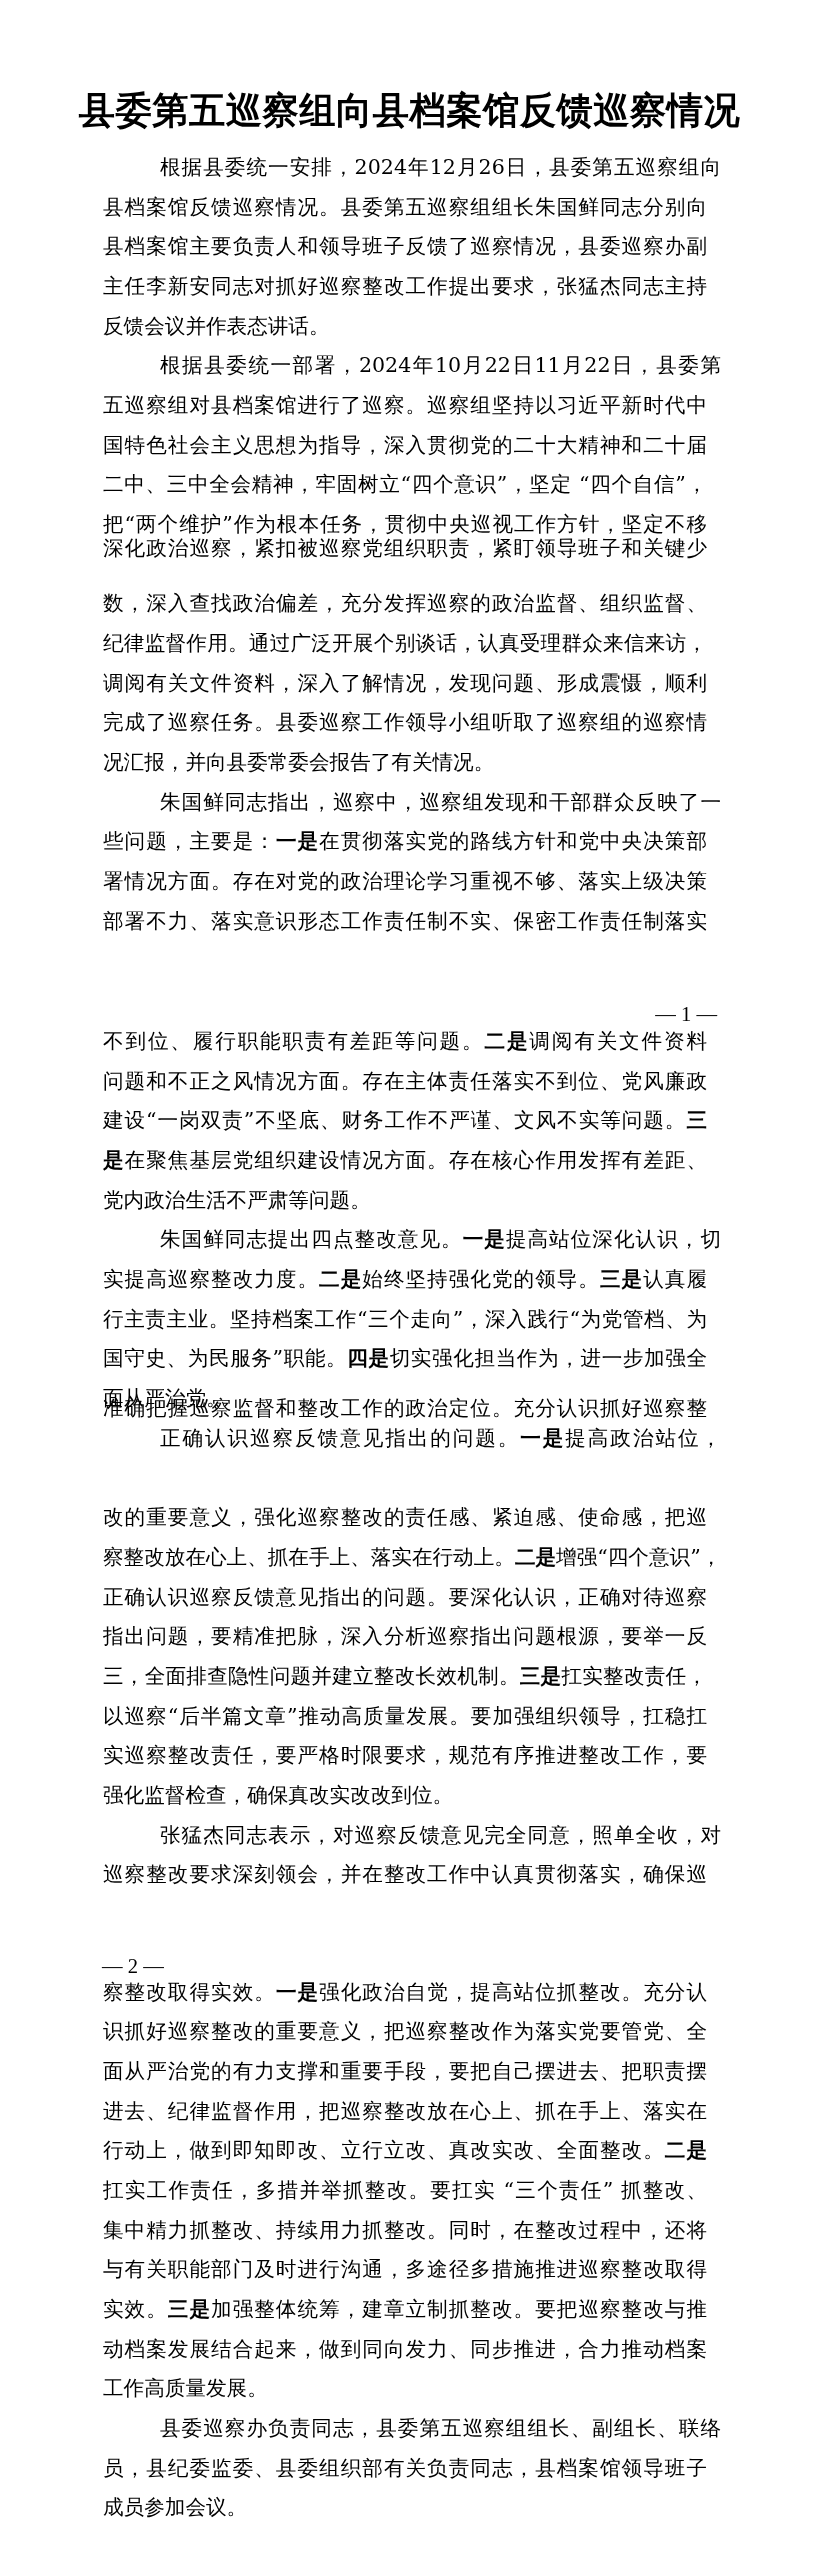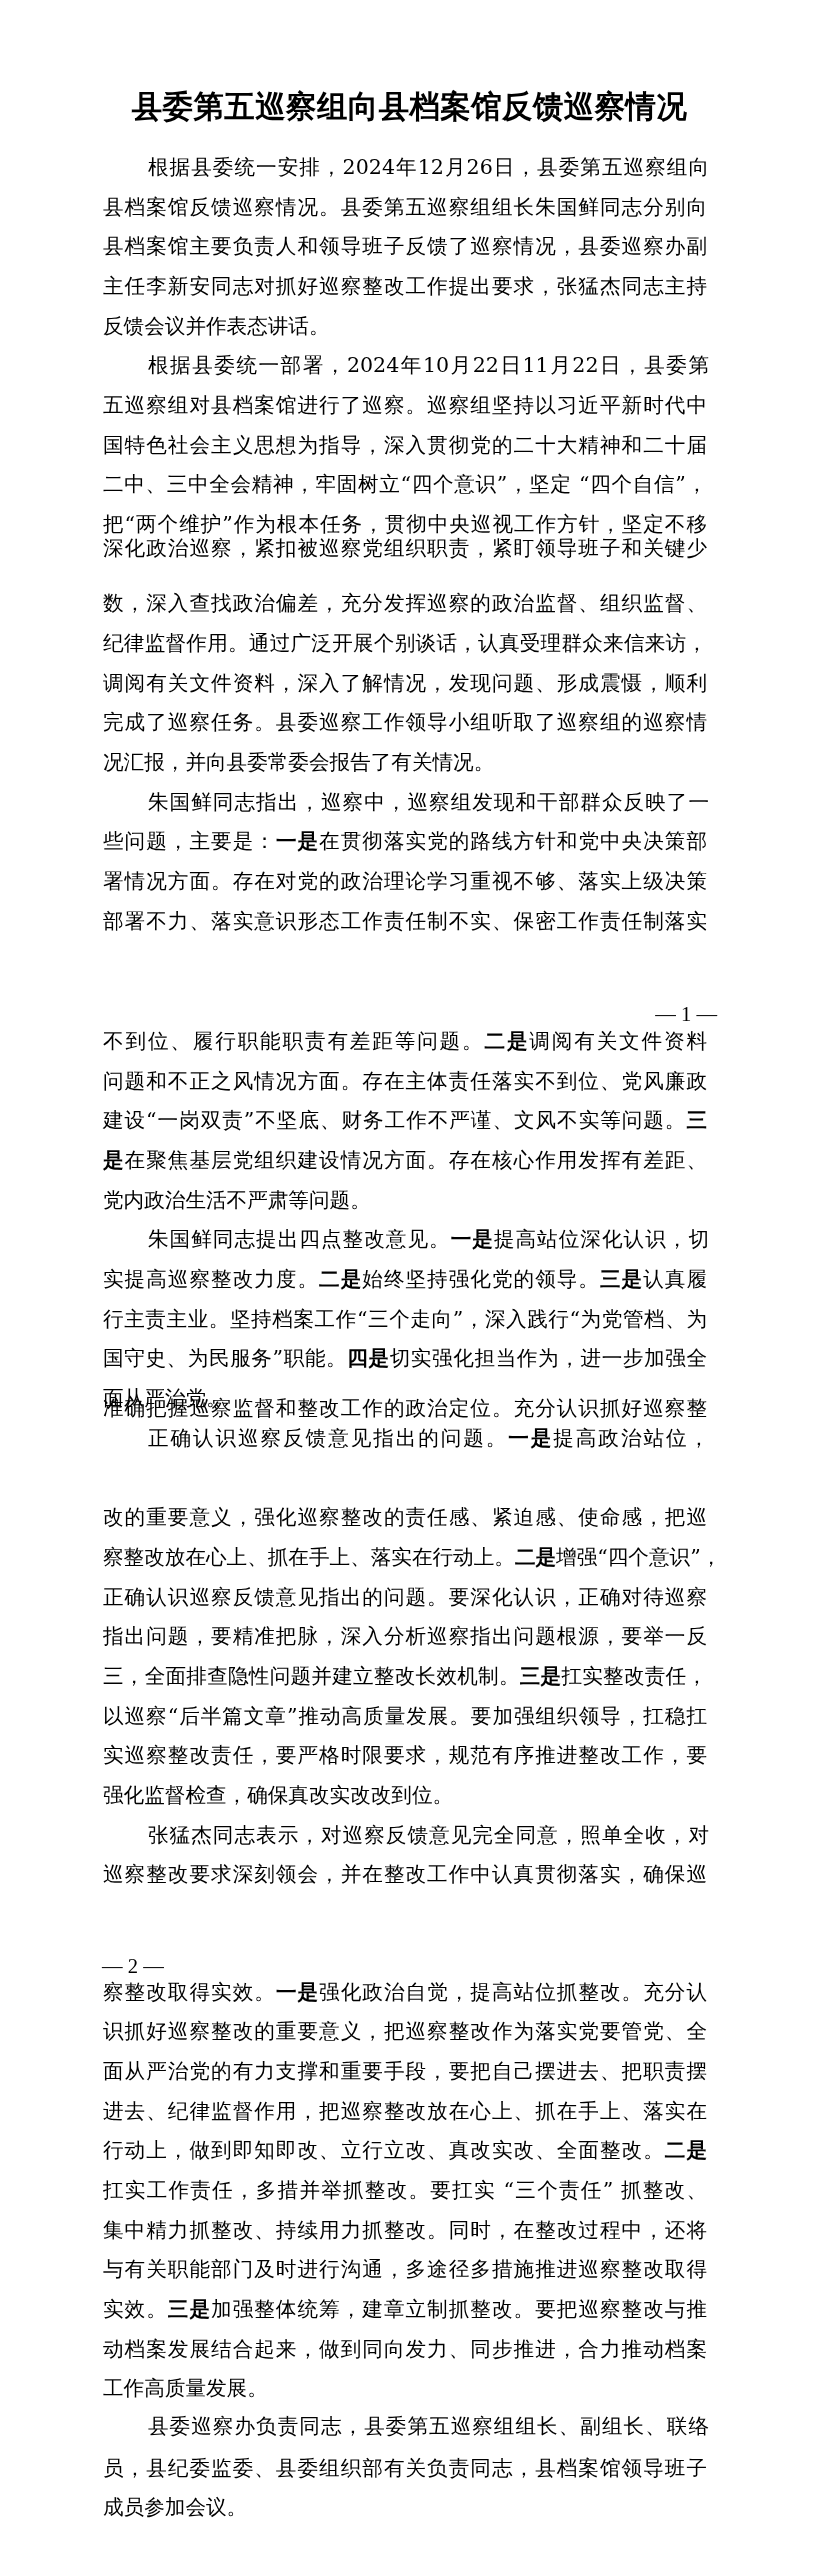--- a/index.html
+++ b/index.html
@@ -1,28 +1,28 @@
 <!DOCTYPE html>
 <html style="font-size:8.2px"><head>
 <meta charset="utf-8">
 <style>
   html, body { margin: 0; padding: 0; background: #ffffff; }
   body { width: 818px; height: 2993px; position: relative; overflow: hidden; color: #000; }
   .title {
     position: absolute; left: 0; width: 818px; top: 66px; height: 39px;
     text-align: center; font-family: "DejaVu Sans", sans-serif; font-weight: bold;
-    font-size: 31px; line-height: 39px; letter-spacing: 0.5px;
+    font-size: 37px; line-height: 39px; letter-spacing: 0.5px;
   }
   .title span { display: inline-block; transform: scaleX(0.98); transform-origin: center; }
   .line {
     position: absolute; left: 103px; width: 604px; height: 40px;
     font-family: "DejaVu Serif", serif; font-size: 20.6px; line-height: 40px;
     white-space: nowrap; overflow: visible; text-align: justify; text-align-last: justify;
   }
-  .line.indent { left: 148px; width: 561px; }
+  .line.indent { left: 160px; width: 561px; }
   .line.last { text-align-last: left; }
   .line b { font-family: "DejaVu Sans", sans-serif; font-weight: bold; }
   .pagenum {
     position: absolute; font-family: "Liberation Serif", serif; font-size: 20.6px;
     line-height: 26px; height: 26px; white-space: pre;
   }
 </style>
 </head>
 <body>
 
@@ -82,18 +82,18 @@
       <div class="line" style="top: 2011px;"><span>识抓好巡察整改的重要意义，把巡察整改作为落实党要管党、全</span></div>
       <div class="line" style="top: 2051px;"><span>面从严治党的有力支撑和重要手段，要把自己摆进去、把职责摆</span></div>
       <div class="line" style="top: 2091px;"><span>进去、纪律监督作用，把巡察整改放在心上、抓在手上、落实在</span></div>
       <div class="line" style="top: 2130px;"><span>行动上，做到即知即改、立行立改、真改实改、全面整改。</span><b>二是</b></div>
       <div class="line" style="top: 2170px;"><span>扛实工作责任，多措并举抓整改。要扛实 “三个责任” 抓整改、</span></div>
       <div class="line" style="top: 2210px;"><span>集中精力抓整改、持续用力抓整改。同时，在整改过程中，还将</span></div>
       <div class="line" style="top: 2249px;"><span>与有关职能部门及时进行沟通，多途径多措施推进巡察整改取得</span></div>
       <div class="line" style="top: 2289px;"><span>实效。</span><b>三是</b><span>加强整体统筹，建章立制抓整改。要把巡察整改与推</span></div>
       <div class="line" style="top: 2329px;"><span>动档案发展结合起来，做到同向发力、同步推进，合力推动档案</span></div>
       <div class="line last" style="top: 2368px;"><span>工作高质量发展。</span></div>
-      <div class="line indent" style="top: 2408px; font-family: Liberation Mono, monospace;"><span>县委巡察办负责同志，县委第五巡察组组长、副组长、联络</span></div>
+      <div class="line indent" style="top: 2408px;"><span>县委巡察办负责同志，县委第五巡察组组长、副组长、联络</span></div>
       <div class="line" style="top: 2448px;"><span>员，县纪委监委、县委组织部有关负责同志，县档案馆领导班子</span></div>
       <div class="line last" style="top: 2487px;"><span>成员参加会议。</span></div>
     </section>
   </div>
 
 
 </body></html>

